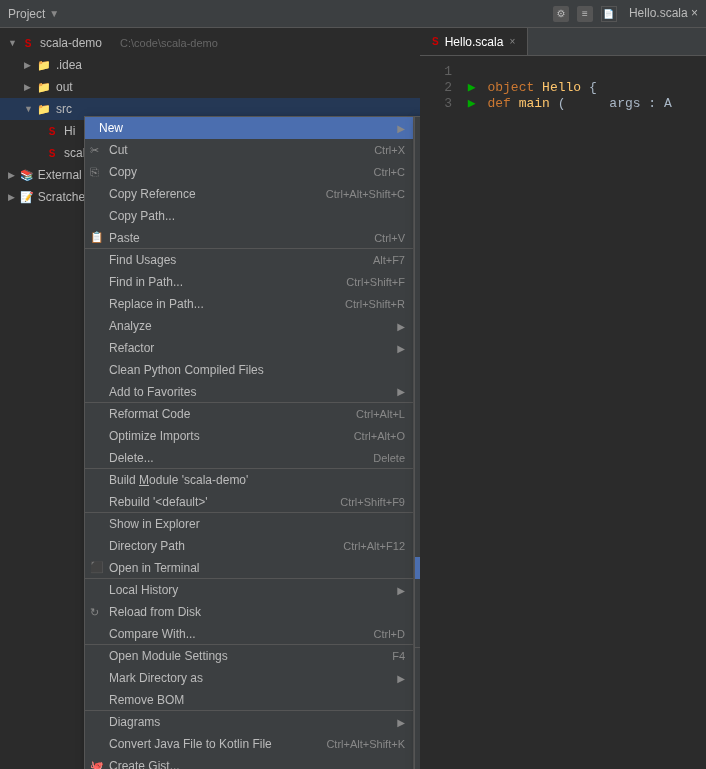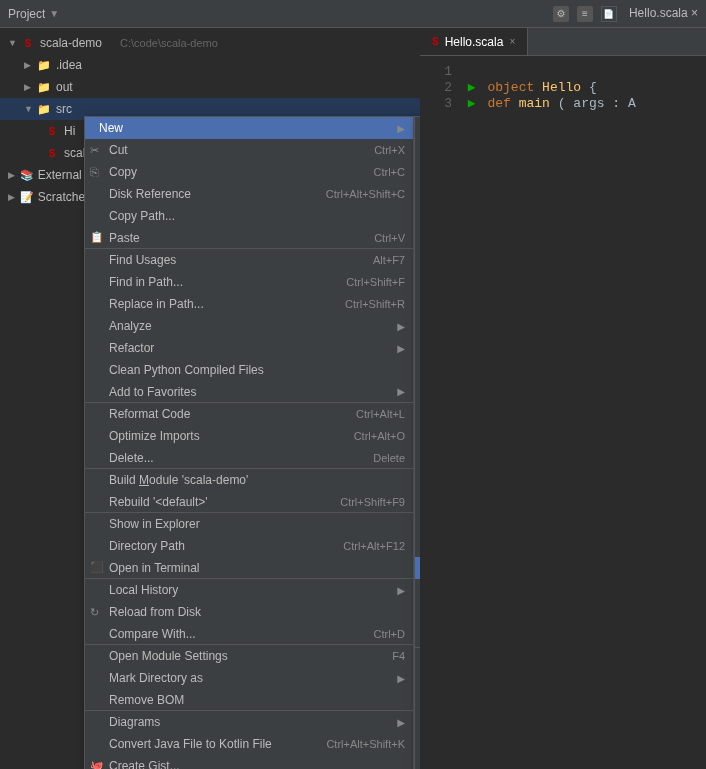--- a/index.html
+++ b/index.html
@@ -286,21 +286,21 @@
         <span class="menu-shortcut">Ctrl+X</span>
       </div>
 
       <div class="menu-item">
         <span class="menu-item-icon">⎘</span>
         <span>Copy</span>
         <span class="menu-shortcut">Ctrl+C</span>
       </div>
 
       <div class="menu-item">
-        <span>Disk Reference</span>
+        <span>Copy Reference</span>
         <span class="menu-shortcut">Ctrl+Alt+Shift+C</span>
       </div>
 
       <div class="menu-item">
         <span>Copy Path...</span>
       </div>
 
       <div class="menu-item" style="border-bottom:1px solid #555;">
         <span class="menu-item-icon">📋</span>
         <span>Paste</span>
@@ -607,19 +607,19 @@
         <span style="color:#a9b7c6;"> {</span>
       </div>
       <div>
         <span class="line-numbers">3</span>
         <span style="color:#00aa00;margin-right:4px;">▶</span>
         <span style="color:#aaaaaa;">  </span>
         <span class="kw-def">def</span>
         <span> </span>
         <span style="color:#ffc66d;">main</span>
         <span style="color:#a9b7c6;">(</span>
-        <span style="color:#a9b7c6;">args</span>
+        <span style="color:#a9b7c6;margin-left:36px;">args</span>
         <span style="color:#a9b7c6;">: A</span>
       </div>
     </div>
   </div>
 
 </div>
 
 </body></html>

